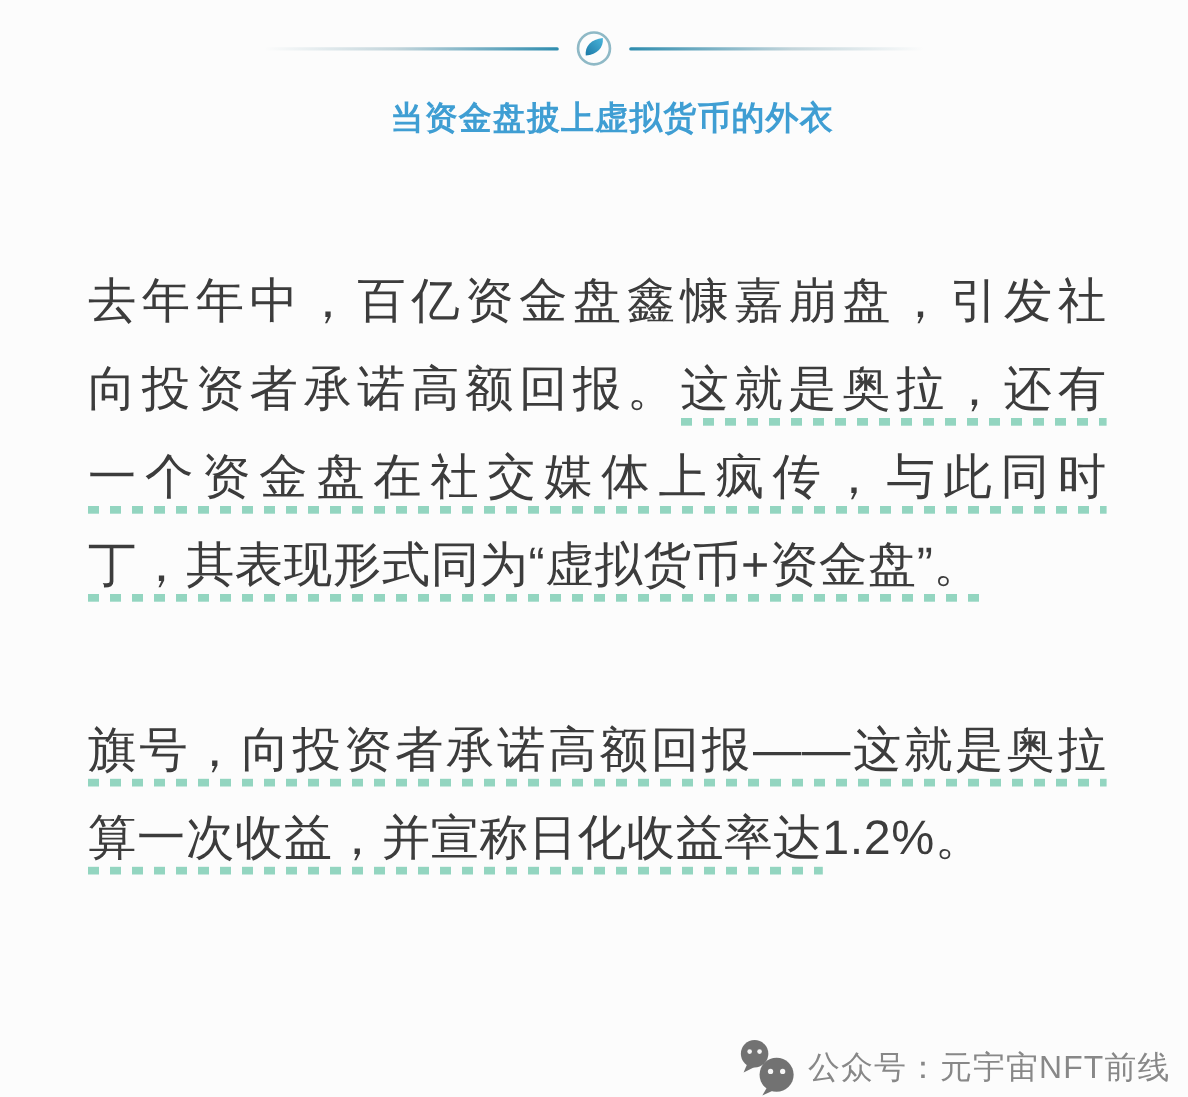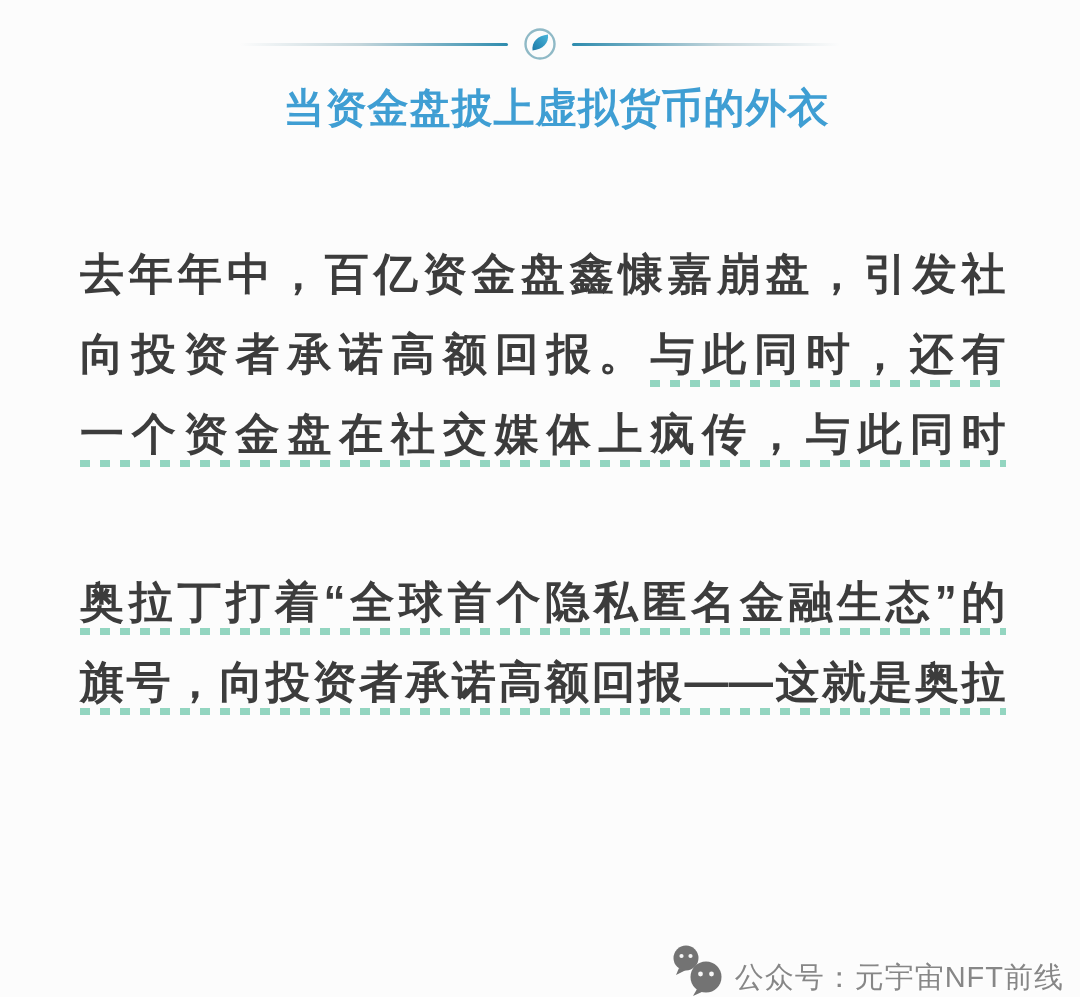--- a/index.html
+++ b/index.html
@@ -36,21 +36,21 @@
   }
   .dline.right {
     background: linear-gradient(to left, rgba(195,213,219,0), var(--divider_light, #c3d5db) 45%, var(--divider_teal, #2e8cae) 100%);
   }
   .dicon { display: inline-flex; }
 
   
   .title {
     margin: 16px 0 0 0;
     text-align: center;
-    font-size: 41px;
+    font-size: 30px;
     line-height: 56px;
     font-weight: 700;
     letter-spacing: 1px;
     color: var(--accent_blue, #3f9ed3);
     padding-left: 33px;
   }
 
   
   .para {
     padding: 0 74px 0 80px;
@@ -59,37 +59,37 @@
   .para.p2 { margin-top: 88px; }
   .tl {
     height: 80px;
     line-height: 80px;
     font-size: 44px;
     color: var(--text_dark, #3c3c3c);
     text-align: justify;
     letter-spacing: 0.5px;
   }
   .tl.j { text-align-last: justify; }
-  .tl span { font-weight: 700; }
+  .tl span { font-weight: 400; }
   .u {
     background-image: repeating-linear-gradient(to right,
       var(--underline_teal, #93d5c0) 0 10px, rgba(0,0,0,0) 10px 20px);
     background-repeat: no-repeat;
     background-position: left bottom;
     background-size: 100% 7px;
     padding-bottom: 9px;
   }
 
   
   .watermark {
     position: absolute;
     right: 16px;
     top: 920px;
     display: flex;
-    align-items: flex-end;
+    align-items: center;
     gap: 10px;
     opacity: 0.92;
   }
   .wicon { display: inline-flex; opacity: 0.85; }
   .wtext {
     font-size: 29px;
     letter-spacing: 1px;
     color: var(--watermark_gray, #7e7e7e);
     text-shadow: 0 0 4px rgba(255,255,255,0.9);
     white-space: nowrap;
@@ -114,27 +114,28 @@
         <path d="M9.5,23.5 C8.5,15 14.5,8.5 25,7.5 C26,16 20,22.5 9.5,23.5 Z" fill="url(#lg)"></path>
       </svg>
     </span>
     <span class="dline right"></span>
   </div>
 
   <h1 class="title">当资金盘披上虚拟货币的外衣</h1>
 
   <section class="para p1">
     <div class="tl j"><span>去年年中，百亿资金盘鑫慷嘉崩盘，引发社</span><span class="u"></span><span></span></div>
-    <div class="tl j"><span>向投资者承诺高额回报。</span><span class="u">与此同时，还有</span><span></span></div>
+    <div class="tl j"><span>向投资者承诺高额回报。</span><span class="u">这就是奥拉，还有</span><span></span></div>
     <div class="tl j"><span></span><span class="u">一个资金盘在社交媒体上疯传，与此同时</span><span></span></div>
+    <div class="tl"><span></span><span class="u">丁，其表现形式同为“虚拟货币+资金盘”。</span><span></span></div>
   </section>
 
   <section class="para p2">
-    <div class="tl j"><span></span><span class="u">奥拉丁打着“全球首个隐私匿名金融生态”的</span><span></span></div>
     <div class="tl j"><span></span><span class="u">旗号，向投资者承诺高额回报——这就是奥拉</span><span></span></div>
+    <div class="tl"><span></span><span class="u">算一次收益，并宣称日化收益率达</span><span>1.2%。</span></div>
   </section>
 
   <div class="watermark">
     <span class="wicon">
       <svg width="54" height="54" viewBox="0 0 54 54">
         <g fill="#4d4d4d">
           <circle cx="15" cy="14" r="12.5"></circle>
           <path d="M8,24 L5,31 L15,26 Z"></path>
           <circle cx="35" cy="33" r="15.5"></circle>
           <path d="M26,45 L22,52 L33,47 Z"></path>

